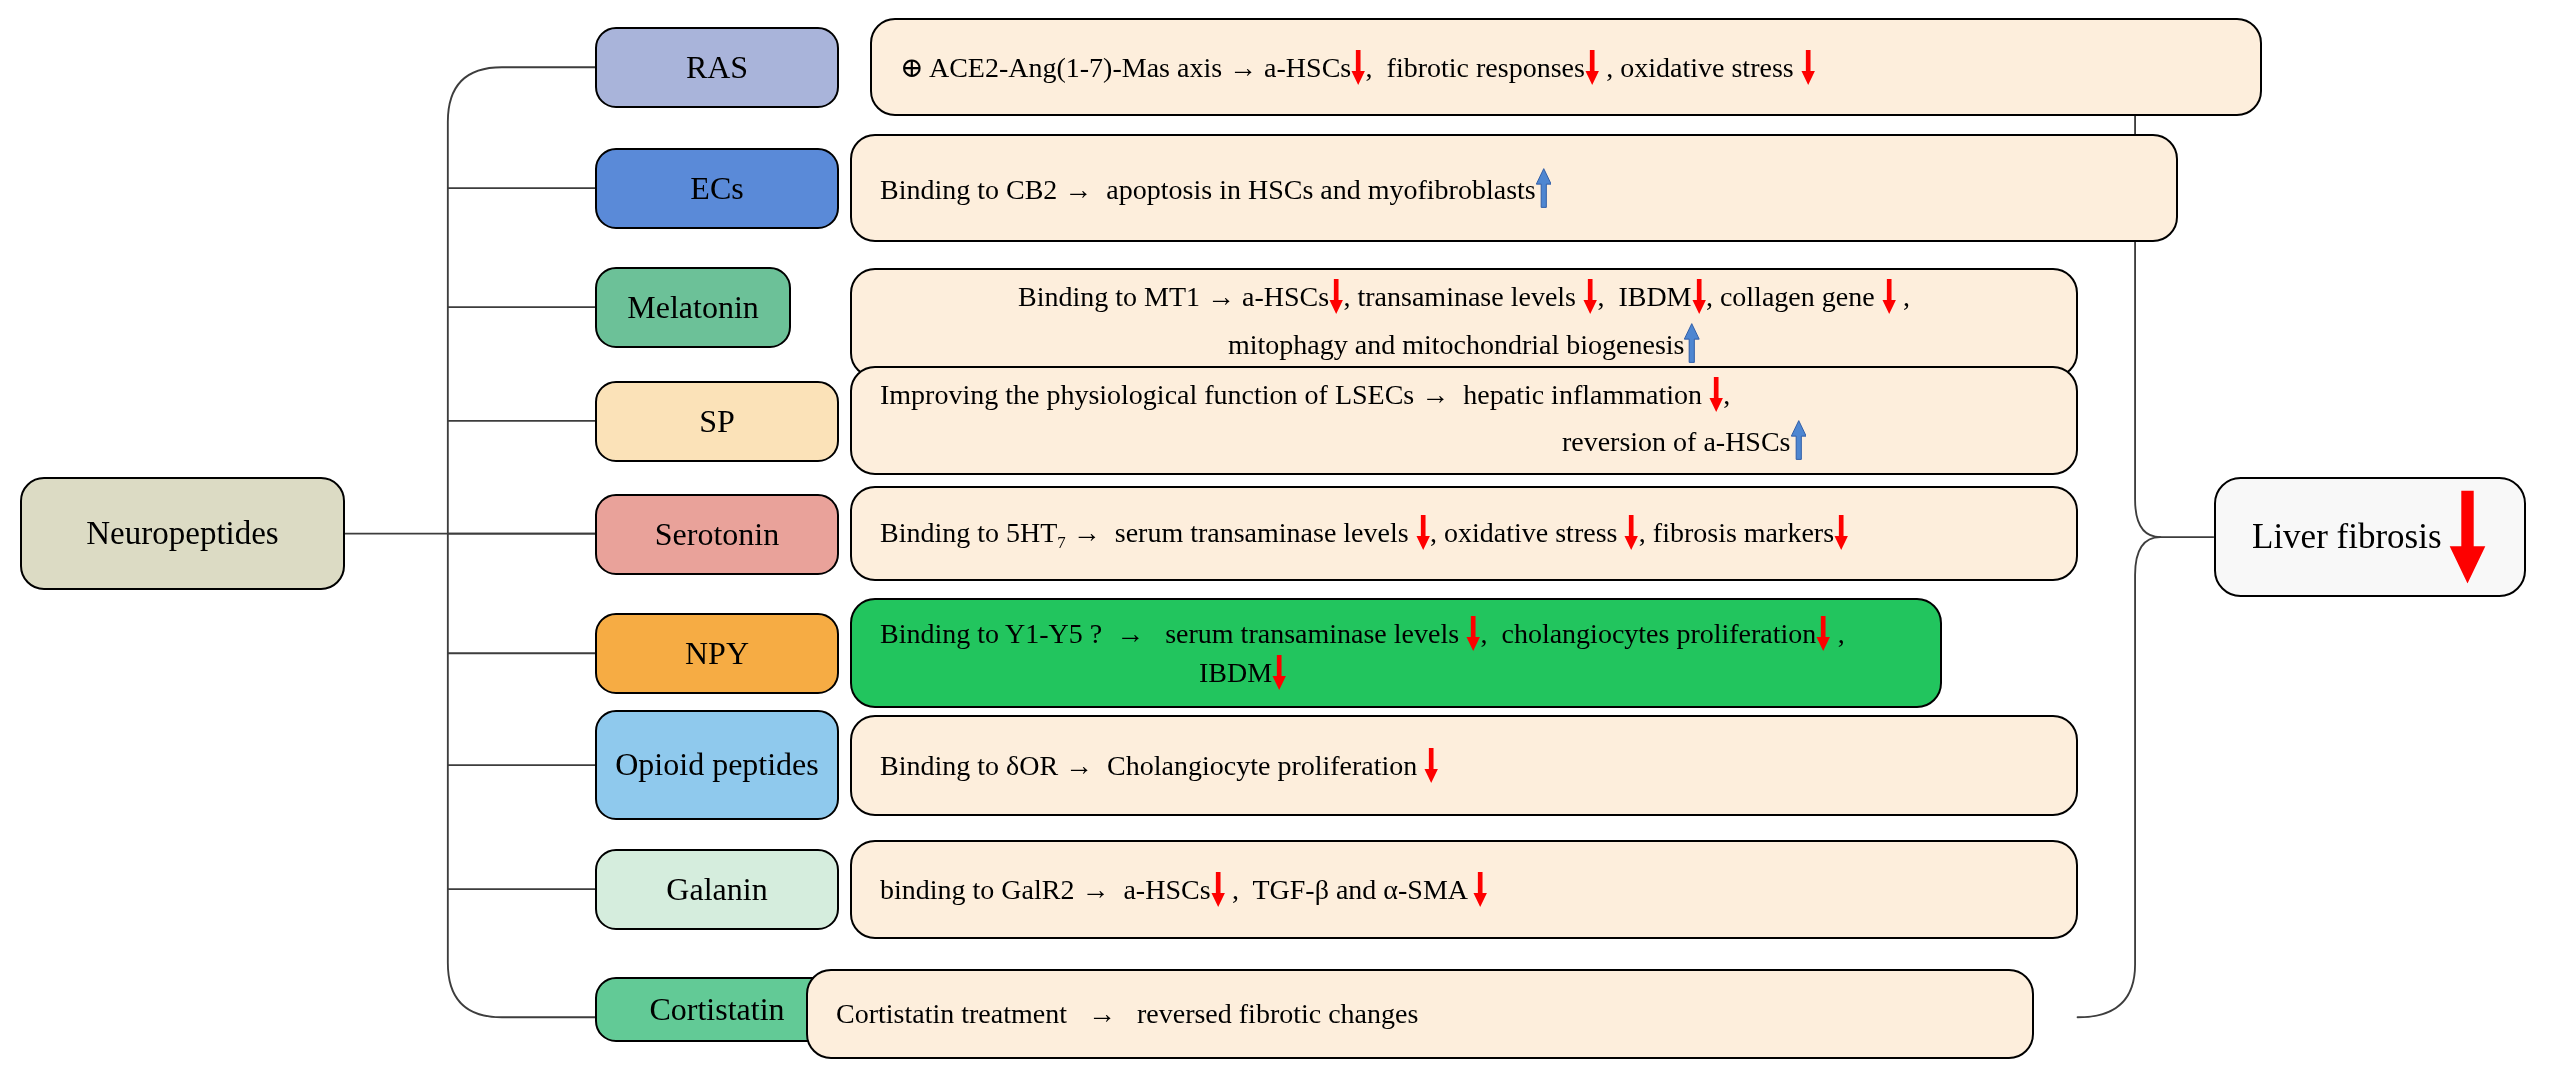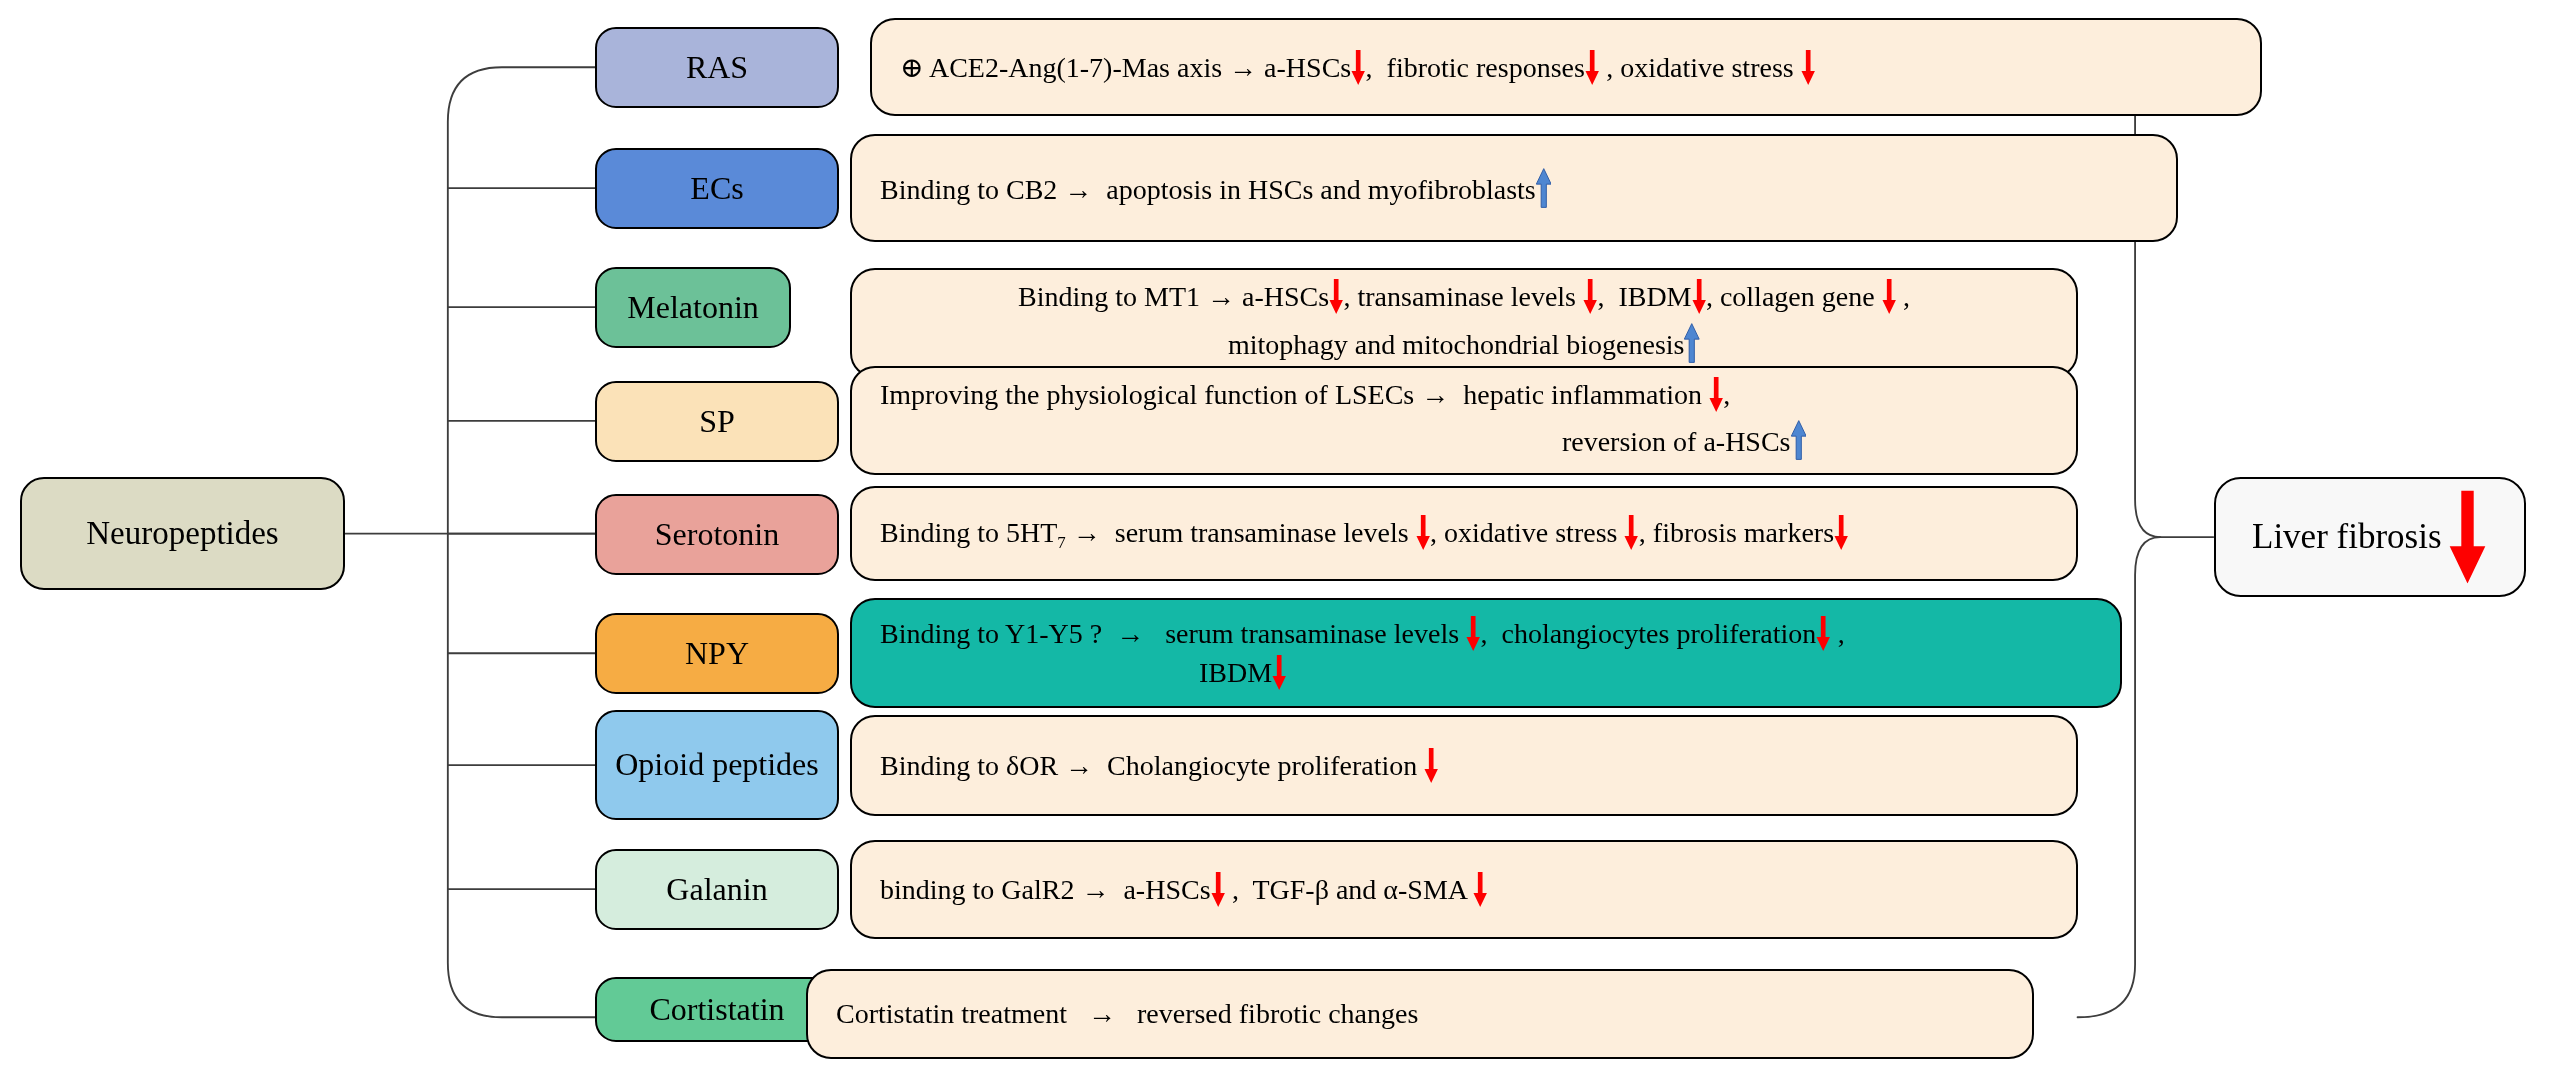--- a/index.html
+++ b/index.html
@@ -136,21 +136,21 @@
                 <path d="M8 0 H16 V36 H23.5 L12 60 L0.5 36 H8 Z" fill="#fe0000"></path>
               </svg></div>
           </div>
     </div>
   </div>
 
   <div>
     <div class="nodebox cat-box" style="left: 595px; top: 613px; width: 244px; height: 81px; background: rgb(246, 172, 68);">
       <span class="cat-label">NPY</span>
     </div>
-    <div class="nodebox desc-box" style="left: 850px; top: 598px; width: 1272px; height: 110px; background: #14b8a6;">
+    <div class="nodebox desc-box" style="left: 850px; top: 598px; width: 1092px; height: 110px; background: #22c55e;">
       <div class="desc-content">
             <div class="desc-line"><span class="seg">Binding to Y1-Y5 ?  →   serum transaminase levels </span><svg viewBox="0 0 24 60" width="14.4" height="35" class="inline-arrow down">
                 <path d="M8 0 H16 V36 H23.5 L12 60 L0.5 36 H8 Z" fill="#fe0000"></path>
               </svg><span class="seg">,  cholangiocytes proliferation</span><svg viewBox="0 0 24 60" width="14.4" height="35" class="inline-arrow down">
                 <path d="M8 0 H16 V36 H23.5 L12 60 L0.5 36 H8 Z" fill="#fe0000"></path>
               </svg><span class="seg"> ,</span></div>
             <div class="desc-line" style="padding-left: 319px;"><span class="seg">IBDM</span><svg viewBox="0 0 24 60" width="14.4" height="35" class="inline-arrow down">
                 <path d="M8 0 H16 V36 H23.5 L12 60 L0.5 36 H8 Z" fill="#fe0000"></path>
               </svg></div>
           </div>

